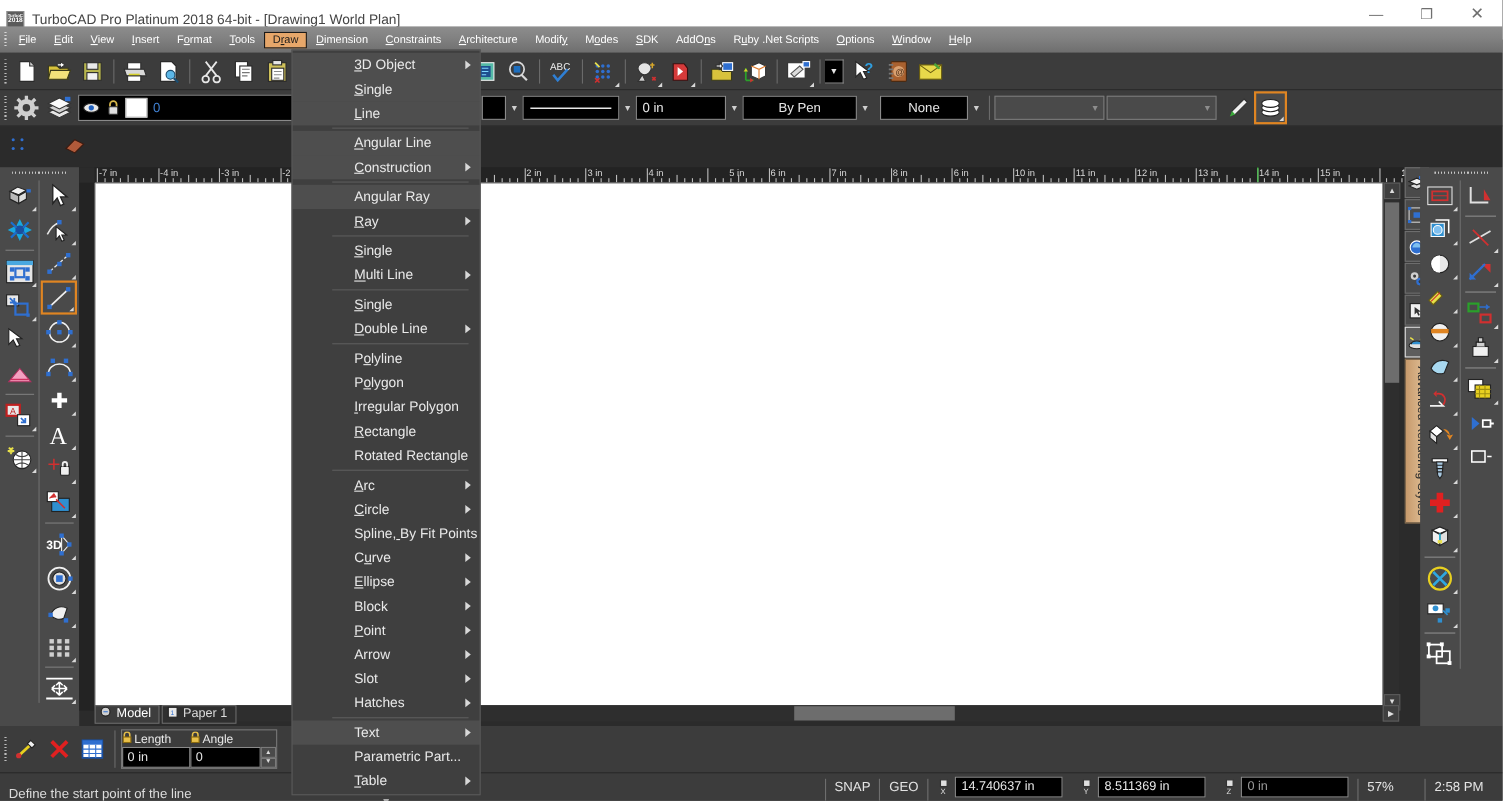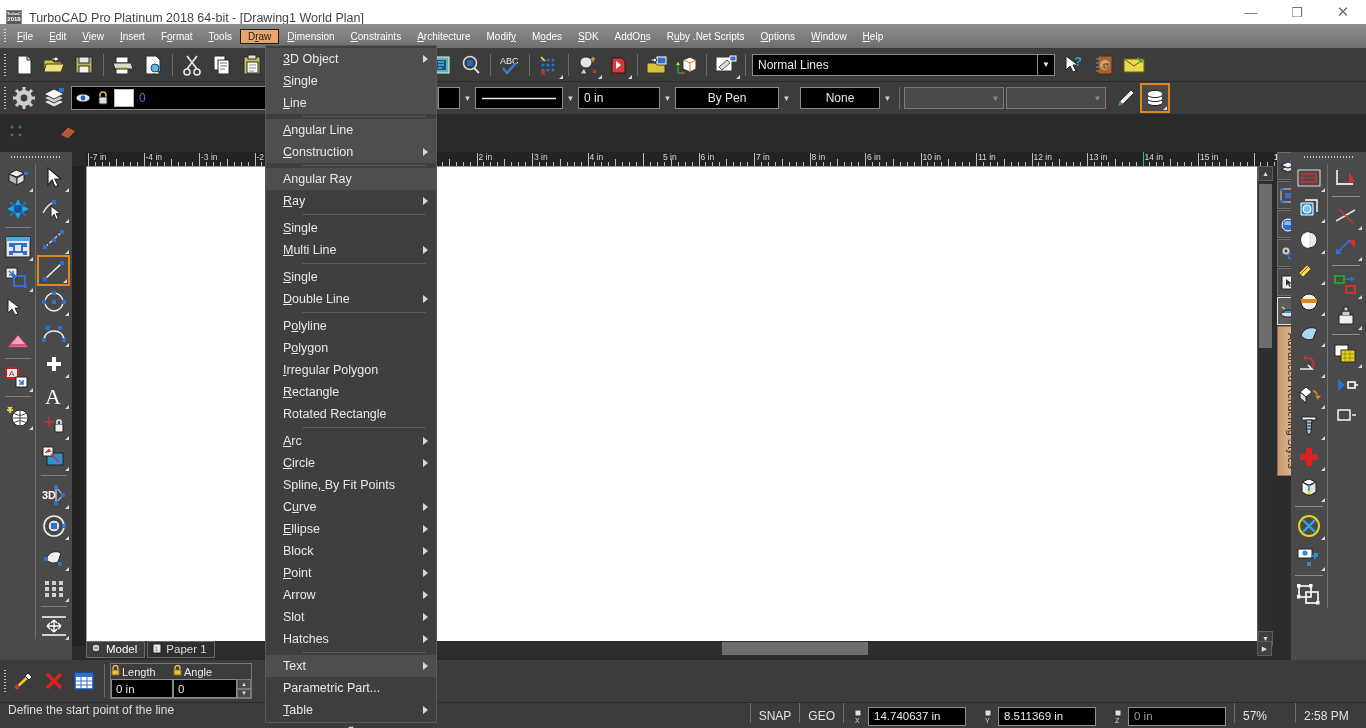--- a/index.html
+++ b/index.html
@@ -178,40 +178,40 @@
   .fldlbl { height:15px; display:flex; align-items:center; gap:2px; font-size:11px; color:#e9e9e9;}
   .fldin { flex:1; background:#000; border:1px solid #8a8a8a; color:#e6e6e6;
            display:flex; align-items:center; padding-left:4px; font-size:11.5px;}
   .spin { width:14px; display:flex; flex-direction:column; }
   .spinb { flex:1; background:#4a4a4a; border:1px solid #7a7a7a;
            display:flex; align-items:center; justify-content:center; font-size:6px; color:#ddd;}
 
   .statusbar {
     position:absolute; left:0; top:702px; width:1366px; height:26px;
     background:#3c3c3c; border-top:1px solid #2a2a2a;
-    display:flex; align-items:flex-start;
+    display:flex; align-items:flex-end;
   }
   .statustext { color:#dcdcdc; font-size:12px; margin-left:8px; }
   .sbsep { width:1px; height:20px; background:#6e6e6e; }
   .sbcell { padding:0 8px; color:#e4e4e4; font-size:12px; display:flex; align-items:center;
             height:26px; }
   .coordbox { background:#000; border:1px solid #8d8d8d; height:19px; width:98px;
               display:flex; align-items:center; padding-left:5px; color:#e9e9e9; font-size:11.5px;}
   .coordbox.dim{ color:#9a9a9a; }
   .axisglyph { width:13px; height:19px; display:flex; flex-direction:column;
                align-items:center; justify-content:center; color:#ddd; font-size:8px; }
 
   
   .dropdown {
     position:absolute; left:265px; top:45px; width:172px; height:678px;
     background:#3f3f3f; border:1px solid #5a5a5a;
     z-index:50; padding-top:2px;
   }
   .ditem {
-    height:22px; display:flex; align-items:center; padding-left:17px;
+    height:22px; display:flex; align-items:center; padding-left:56px;
     color:#e9e9e9; font-size:12.5px; position:relative;
   }
   .ditem.translucent { background:rgba(120,120,120,0.28); }
   .ditem .sub { position:absolute; right:8px; top:50%; transform:translateY(-50%);
                 width:0;height:0;border-left:5px solid #d8d8d8;
                 border-top:4px solid transparent;border-bottom:4px solid transparent;}
   .dsep { height:1px; background:#5c5c5c; margin:2px 10px 2px 36px; }
   .dmore { height:16px; display:flex; align-items:center; justify-content:center;
            color:#d0d0d0; font-size:9px; }
   .dunder{ text-decoration:underline; }
@@ -440,23 +440,20 @@
     <div class="tbtn">
       <svg width="24" height="22" viewBox="0 0 24 22">
           <rect x="2" y="3" width="16" height="14" fill="#fff" stroke="#333"></rect>
           <path d="M5 13l8-7 3 3-8 7z" fill="#dcdcdc" stroke="#555"></path>
           <rect x="16" y="2" width="6" height="5" fill="#2f6fd0" stroke="#fff"></rect>
         </svg>
       <span class="corner"></span>
     </div>
     <div class="tbsep"></div>
 
-    <div class="cbo left" style="width:286px; margin-left:2px;">
-      <span>Normal Lines</span>
-    </div>
     <div class="cbo" style="width:17px; border-left:none;">
       <span style="font-size:8px;">▼</span>
     </div>
 
     <div class="tbtn" style="margin-left:4px;">
       <svg width="24" height="22" viewBox="0 0 24 22">
           <path d="M4 2l0 14 4-4 3 6 3-1-3-6h5z" fill="#fff" stroke="#222"></path>
           <text x="12" y="12" font-size="13" fill="#2f9fe0" font-family="Liberation Sans" font-weight="bold">?</text>
         </svg>
     </div>

